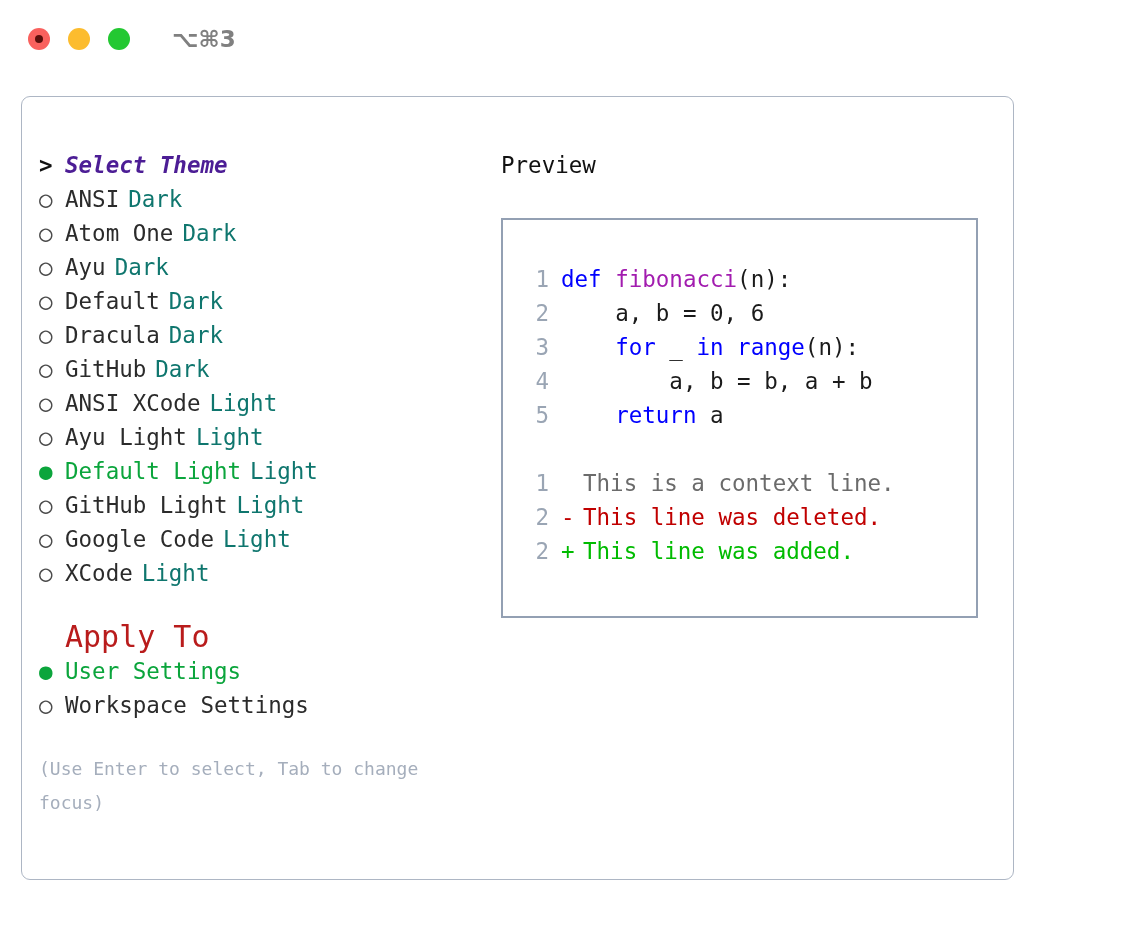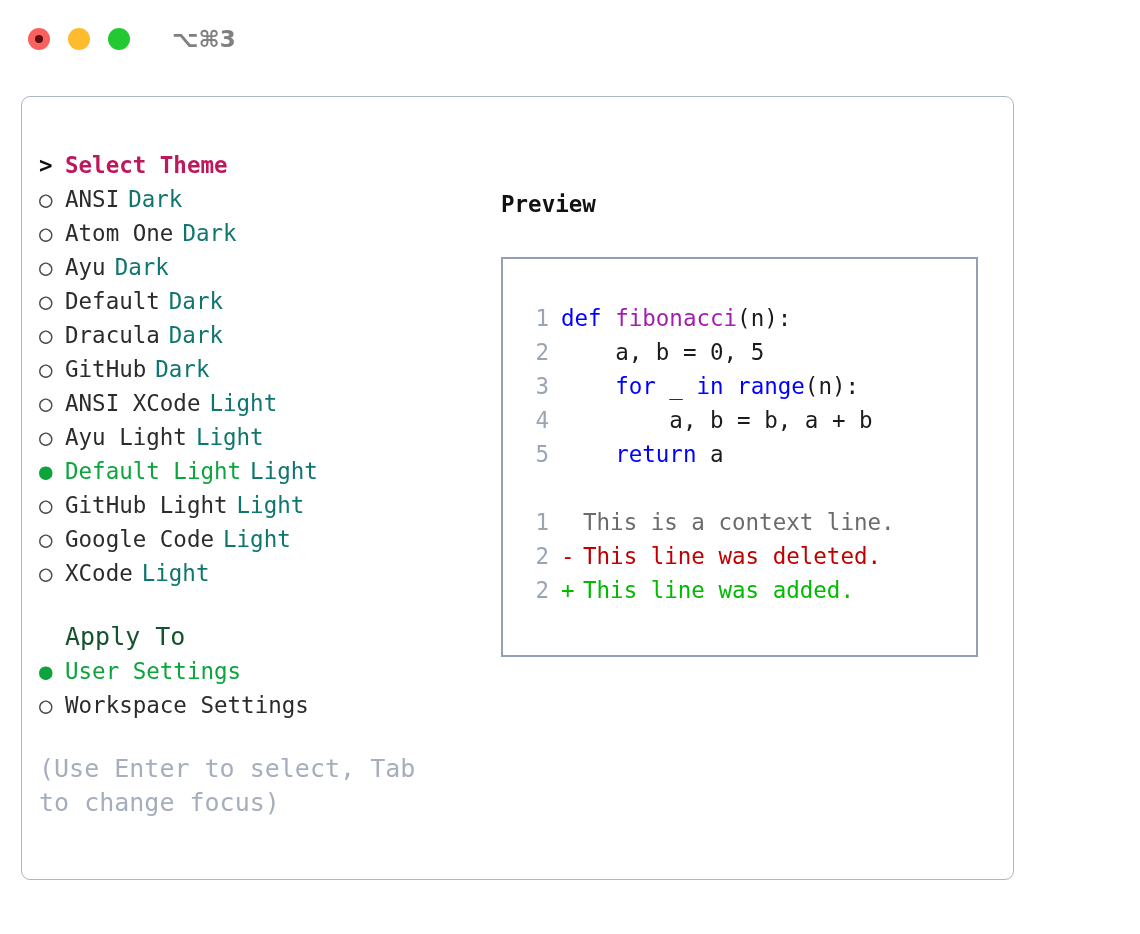--- a/index.html
+++ b/index.html
@@ -105,60 +105,59 @@
     width: 26px;
     flex: 0 0 26px;
     text-align: left;
     font-size: 22.5px;
     color: #3a3a3a;
   }
   .marker.dot-on  { color: #0ba53c; }
   .marker.dot-off { color: #4a4a4a; }
 
   .heading-row .marker { font-weight: bold; color: #111; }
-  .heading-row .label  { font-weight: bold; color: #be185d; }
+  .heading-row .label  { font-weight: bold; color: #4c1d95; font-style: italic; }
 
   .label   { color: #2b2b2b; }
   .label.selected { color: #0ba53c; }
   .tag     { color: #0f766e; margin-left: 9px; }
 
   .subheading {
     display: flex;
     align-items: baseline;
     height: 34px;
-    font-size: 25px;
-    line-height: 34px;
-    color: #14532d;
+    font-size: 30px;
+    line-height: 34px;
+    color: #b91c1c;
     padding-left: 26px;
   }
 
   #apply-block { margin-top: 30px; }
 
   #hint {
     margin-top: 30px;
-    font-size: 25px;
+    font-size: 18px;
     line-height: 34px;
     color: #a5aebc;
     width: 400px;
   }
 
   
   #right-col {
     position: absolute;
     left: 479px;
     top: 51px;
     width: 490px;
   }
 
   #preview-title {
     font-size: 22.5px;
     line-height: 34px;
-    font-weight: bold;
+    font-weight: normal;
     color: #111;
-    margin-top: 39px;
   }
 
   #preview-box {
     margin-top: 36px;
     width: 477px;
     height: 400px;
     border: 2px solid #93a0b3;
     box-sizing: border-box;
     background: #ffffff;
     padding: 42px 0 0 18px;
@@ -240,21 +239,21 @@
       </div>
 
       <div id="hint">(Use Enter to select, Tab to change focus)</div>
     </div>
 
     <div id="right-col">
       <div id="preview-title">Preview</div>
       <div id="preview-box">
         <div id="code-block">
             <div class="code-line"><span class="lineno">1</span><span><span class="kw">def </span><span class="fn">fibonacci</span><span class="pln">(n):</span></span></div>
-            <div class="code-line"><span class="lineno">2</span><span><span class="pln">    a, b = 0, 5</span></span></div>
+            <div class="code-line"><span class="lineno">2</span><span><span class="pln">    a, b = 0, 6</span></span></div>
             <div class="code-line"><span class="lineno">3</span><span><span class="pln">    </span><span class="kw">for</span><span class="pln"> _ </span><span class="kw">in</span><span class="pln"> </span><span class="kw">range</span><span class="pln">(n):</span></span></div>
             <div class="code-line"><span class="lineno">4</span><span><span class="pln">        a, b = b, a + b</span></span></div>
             <div class="code-line"><span class="lineno">5</span><span><span class="pln">    </span><span class="kw">return</span><span class="pln"> a</span></span></div>
           </div>
         <div class="gap"></div>
         <div id="diff-block">
             <div class="code-line"><span class="lineno">1</span><span class="sign d-ctx"> </span><span class="d-ctx">This is a context line.</span></div>
             <div class="code-line"><span class="lineno">2</span><span class="sign d-del">-</span><span class="d-del">This line was deleted.</span></div>
             <div class="code-line"><span class="lineno">2</span><span class="sign d-add">+</span><span class="d-add">This line was added.</span></div>
           </div>

